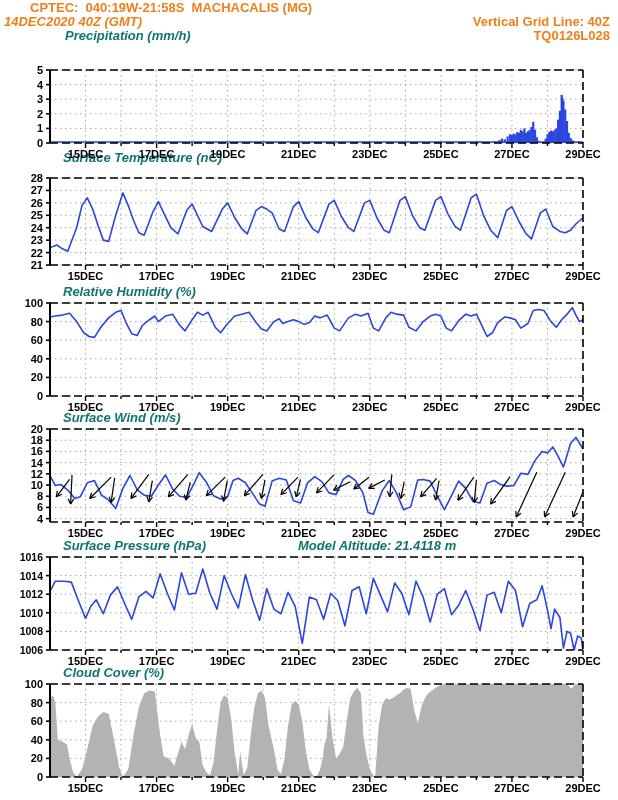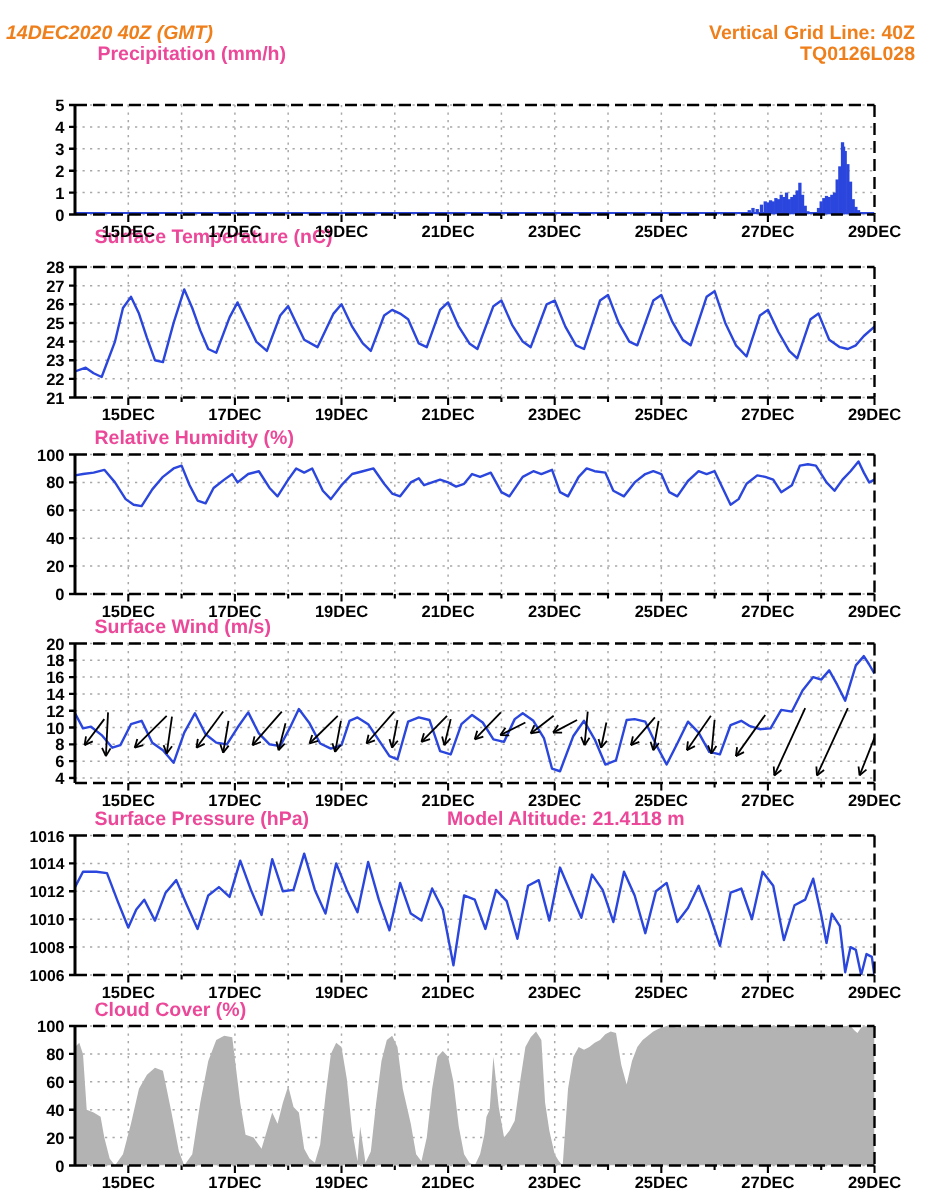--- a/index.html
+++ b/index.html
@@ -1,28 +1,29 @@
 <!DOCTYPE html>
 <html><head>
 <meta charset="utf-8">
 <style>
   html,body{margin:0;padding:0;background:#ffffff;}
   .page{position:relative;width:618px;height:800px;background:#ffffff;overflow:hidden;
         font-family:"Liberation Sans",sans-serif;font-weight:bold;}
   .abs{position:absolute;white-space:pre;}
   .hdr-txt{color:#ef7f1b;font-size:13px;line-height:14px;}
-  .panel-title{color:#ec4899;font-size:13px;line-height:14px;}
+  .panel-title{color:#0f766e;font-size:13px;line-height:14px;font-style:italic;}
   .r{right:8px;}
   svg.chart{position:absolute;left:0;}
 </style>
 </head>
 <body>
 
 <div class="page">
 
+  <span class="abs hdr-txt" style="left:30px;top:1px;">CPTEC:  040:19W-21:58S  MACHACALIS (MG)</span>
   <span class="abs hdr-txt" style="left:4px;top:15px;font-style:italic;">14DEC2020 40Z (GMT)</span>
   <span class="abs hdr-txt r" style="top:15px;">Vertical Grid Line: 40Z</span>
   <span class="abs hdr-txt r" style="top:29px;">TQ0126L028</span>
 
   <span class="abs panel-title" style="left:65px;top:29px;">Precipitation (mm/h)</span>
   <span class="abs panel-title" style="left:63px;top:151px;">Surface Temperature (nC)</span>
   <span class="abs panel-title" style="left:63px;top:285px;">Relative Humidity (%)</span>
   <span class="abs panel-title" style="left:63px;top:411px;">Surface Wind (m/s)</span>
   <span class="abs panel-title" style="left:63px;top:539px;">Surface Pressure (hPa)</span>
   <span class="abs panel-title" style="left:298px;top:539px;">Model Altitude: 21.4118 m</span>

